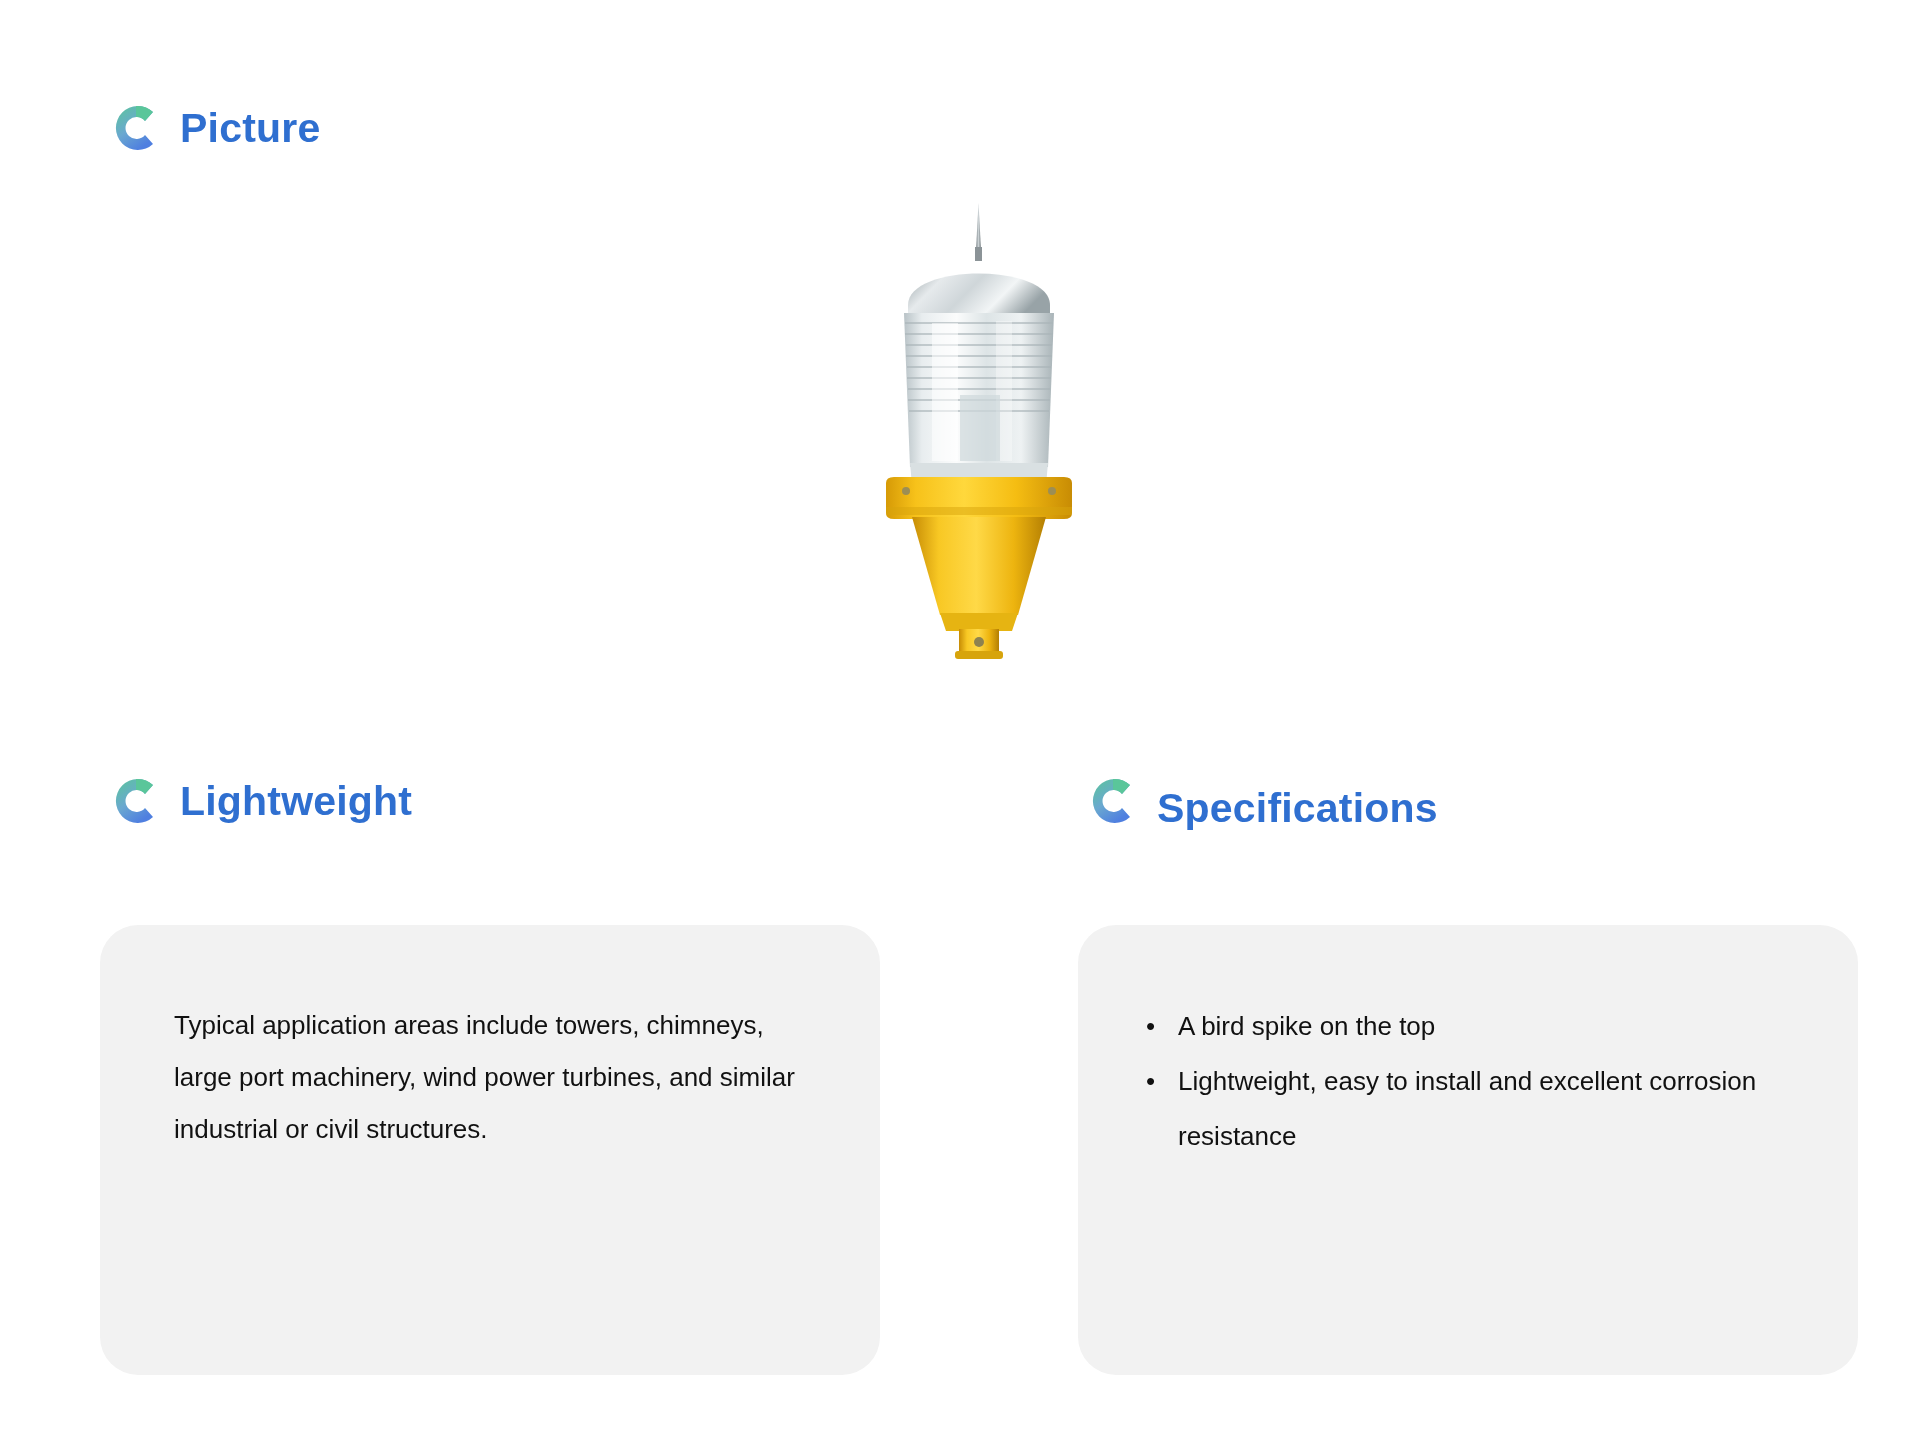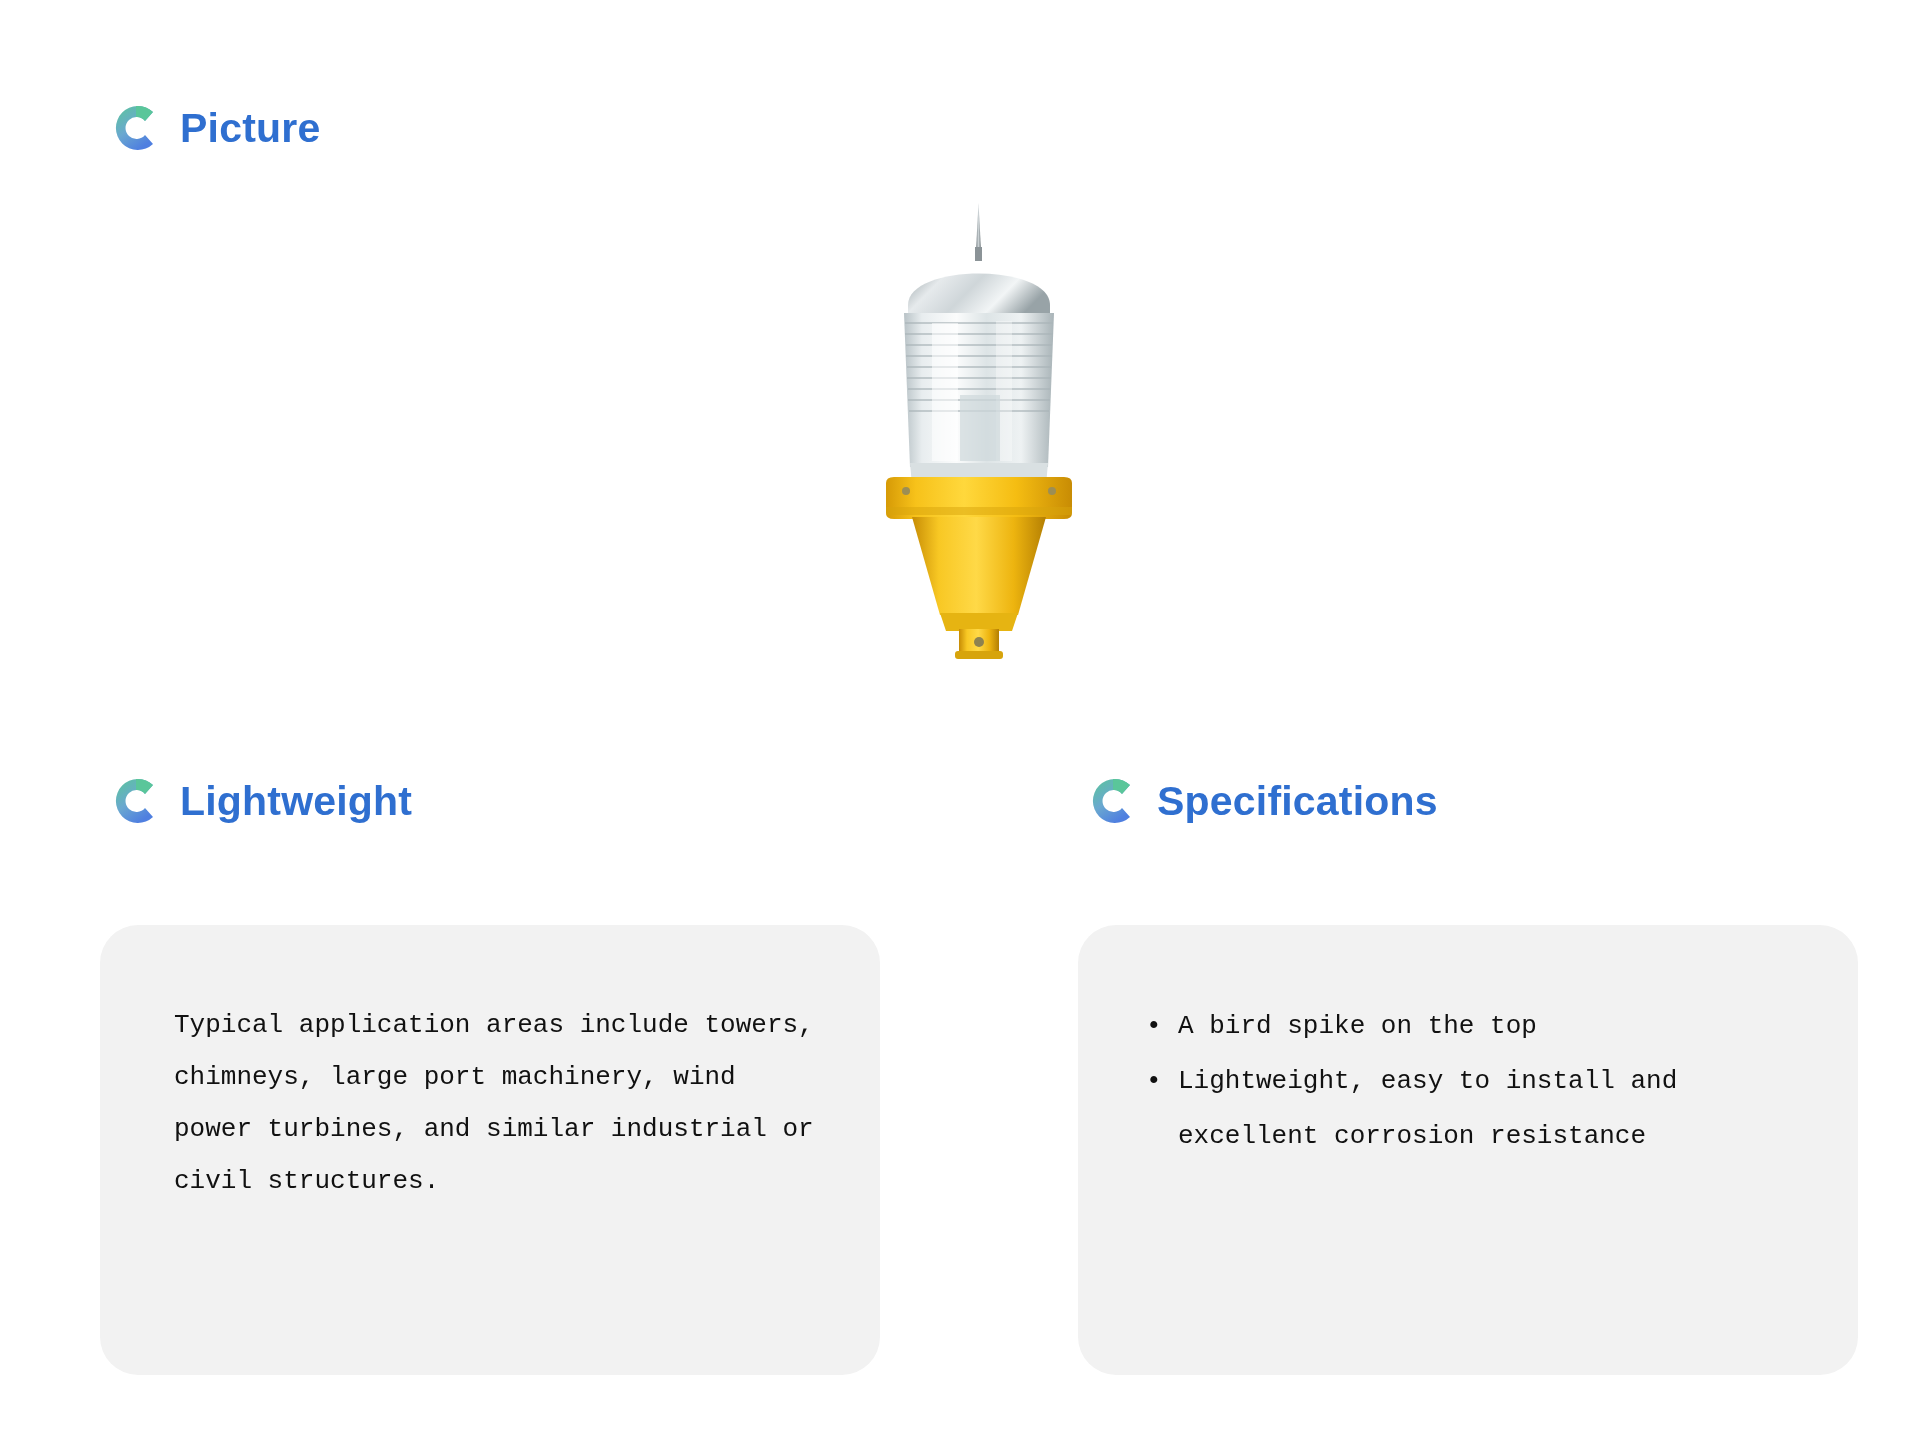--- a/index.html
+++ b/index.html
@@ -32,38 +32,37 @@
   .section-title {
     font-size: 41px;
     font-weight: bold;
     color: #2f6fd0;
     letter-spacing: 0.2px;
     white-space: nowrap;
   }
 
   #head-picture { left: 105px; top: 97px; }
   #head-applications { left: 105px; top: 770px; }
-  #head-specifications { left: 1082px; top: 770px; }
+  #head-specifications { left: 1082px; top: 770px; align-items: flex-end; }
 
   
   .product-area {
     position: absolute;
     left: 820px;
     top: 195px;
     width: 320px;
     height: 470px;
   }
 
   
   .card {
     position: absolute;
     background: #f2f2f2;
     border-radius: 38px;
     box-sizing: border-box;
-    font-family: Liberation Mono, monospace;
   }
   #card-applications {
     left: 100px;
     top: 925px;
     width: 780px;
     height: 450px;
     padding: 74px 60px 0 74px;
   }
   #card-specifications {
     left: 1078px;

